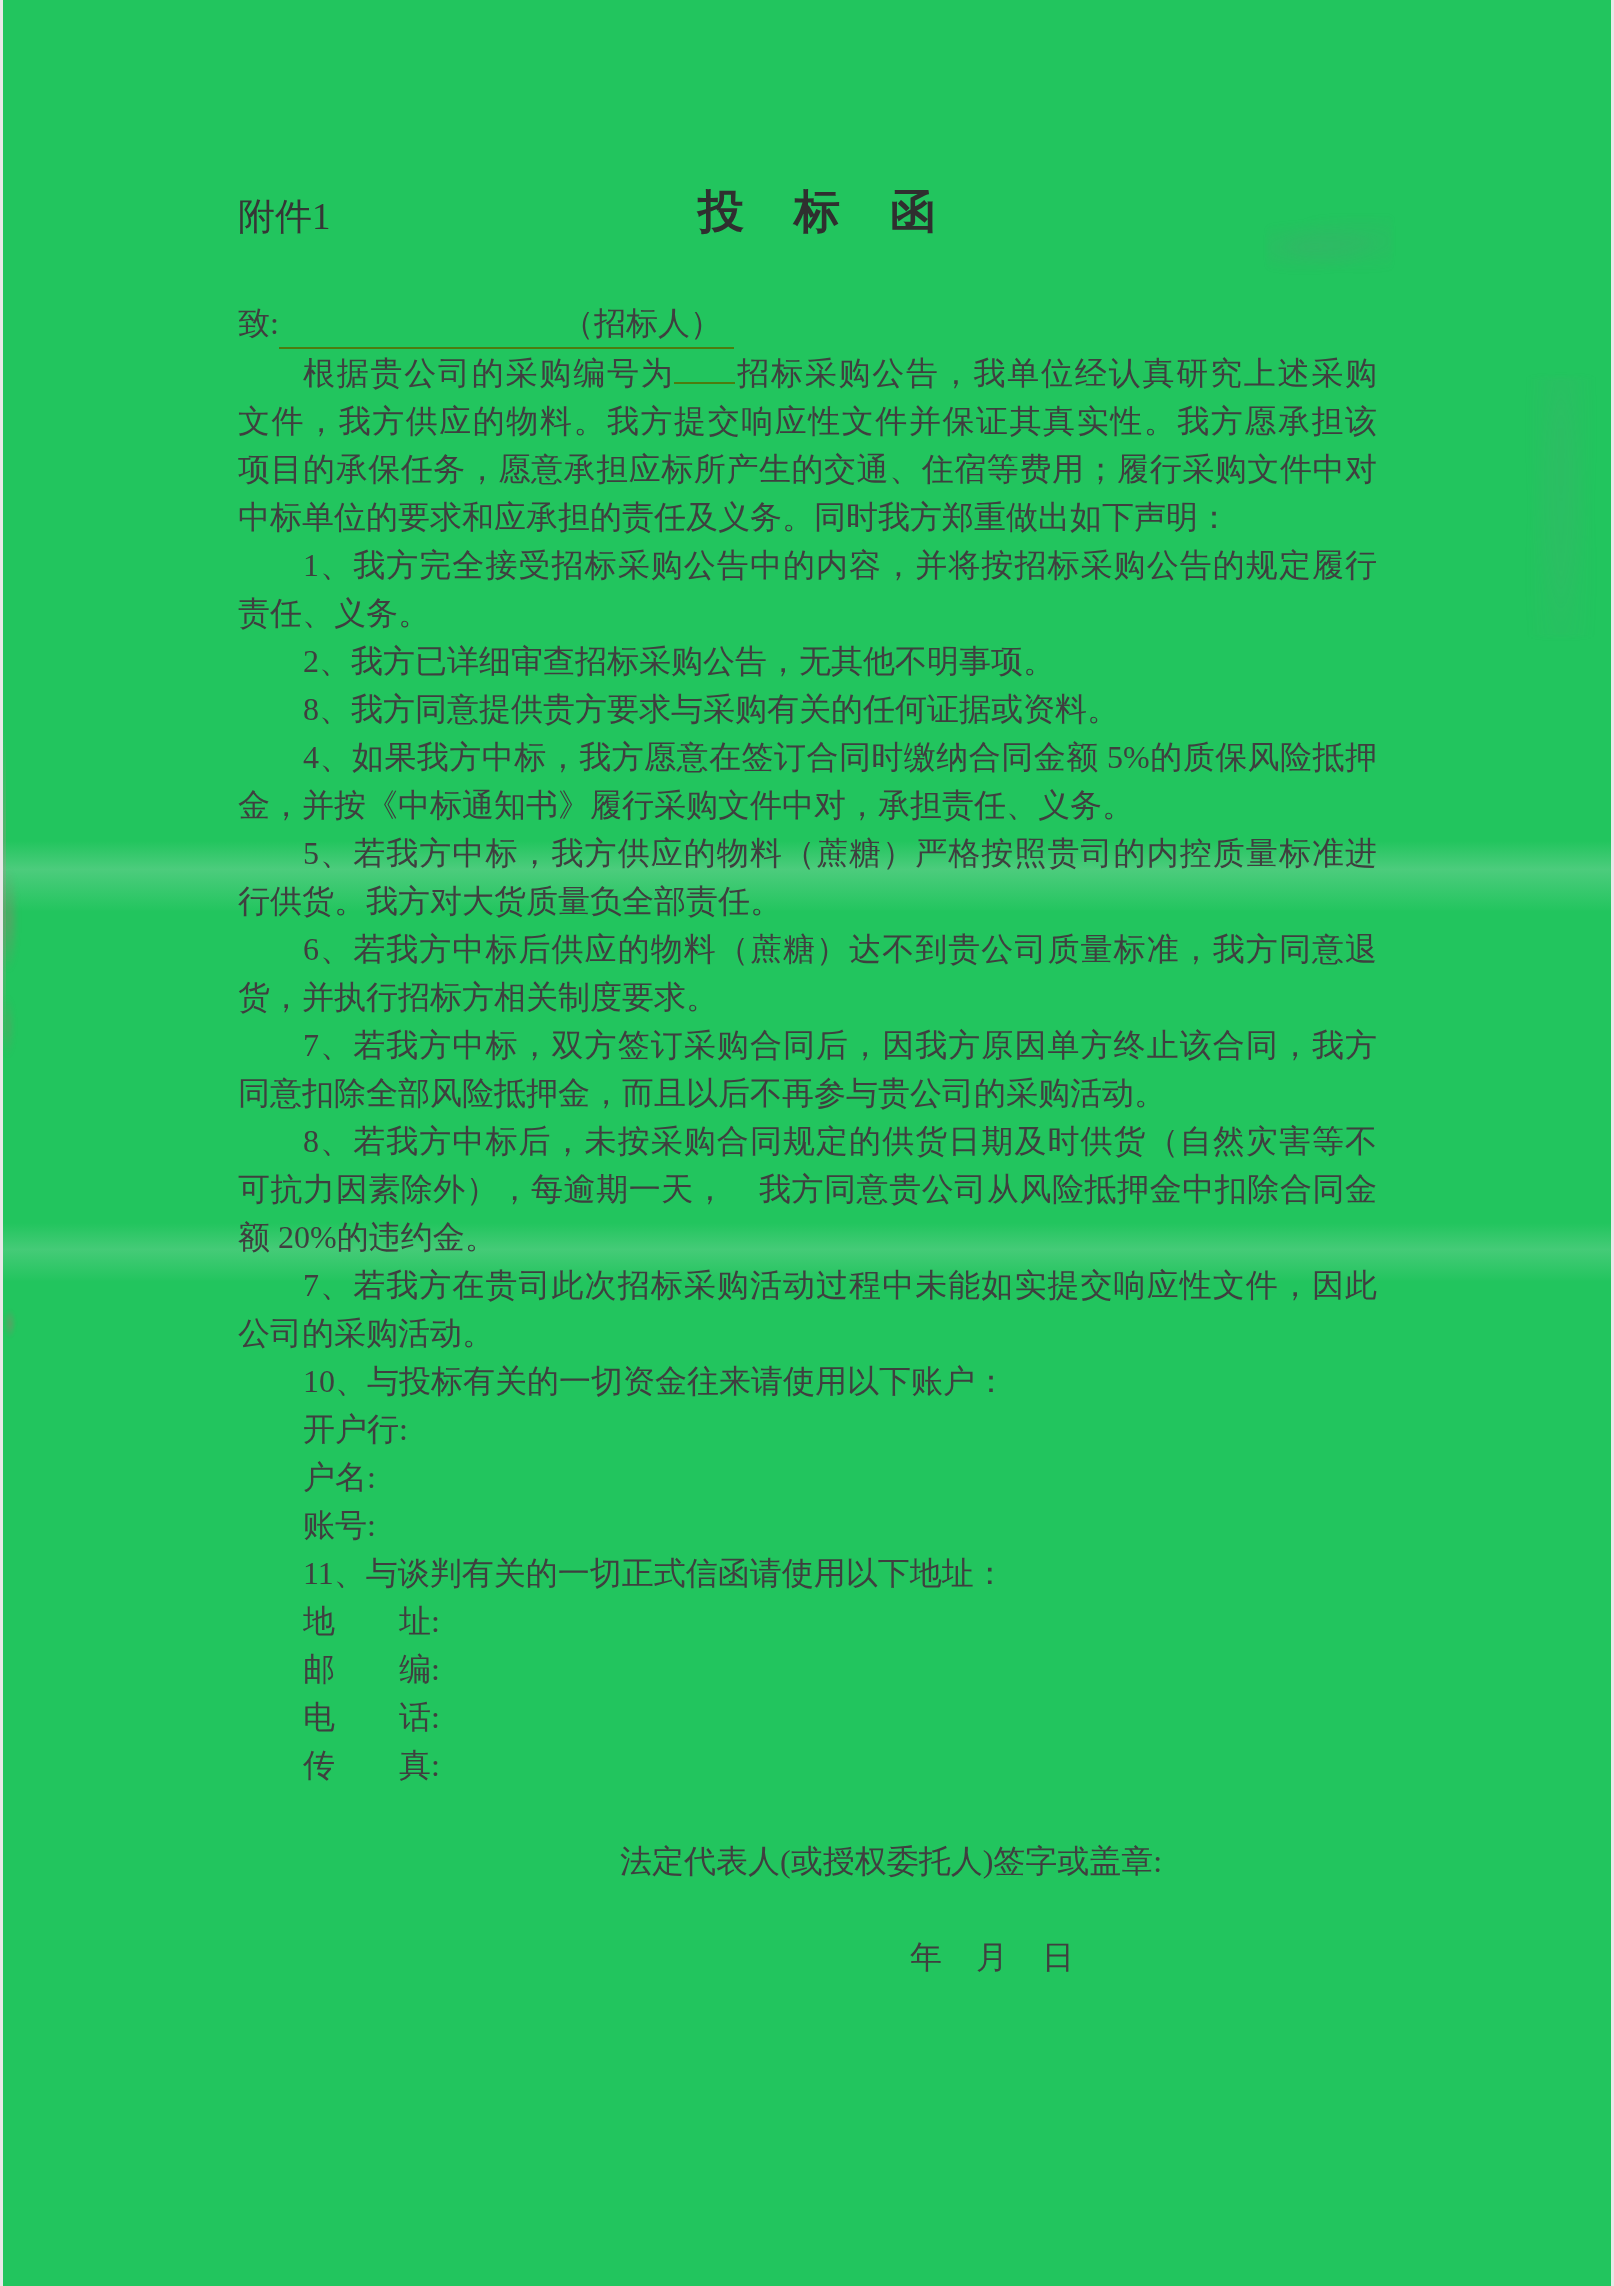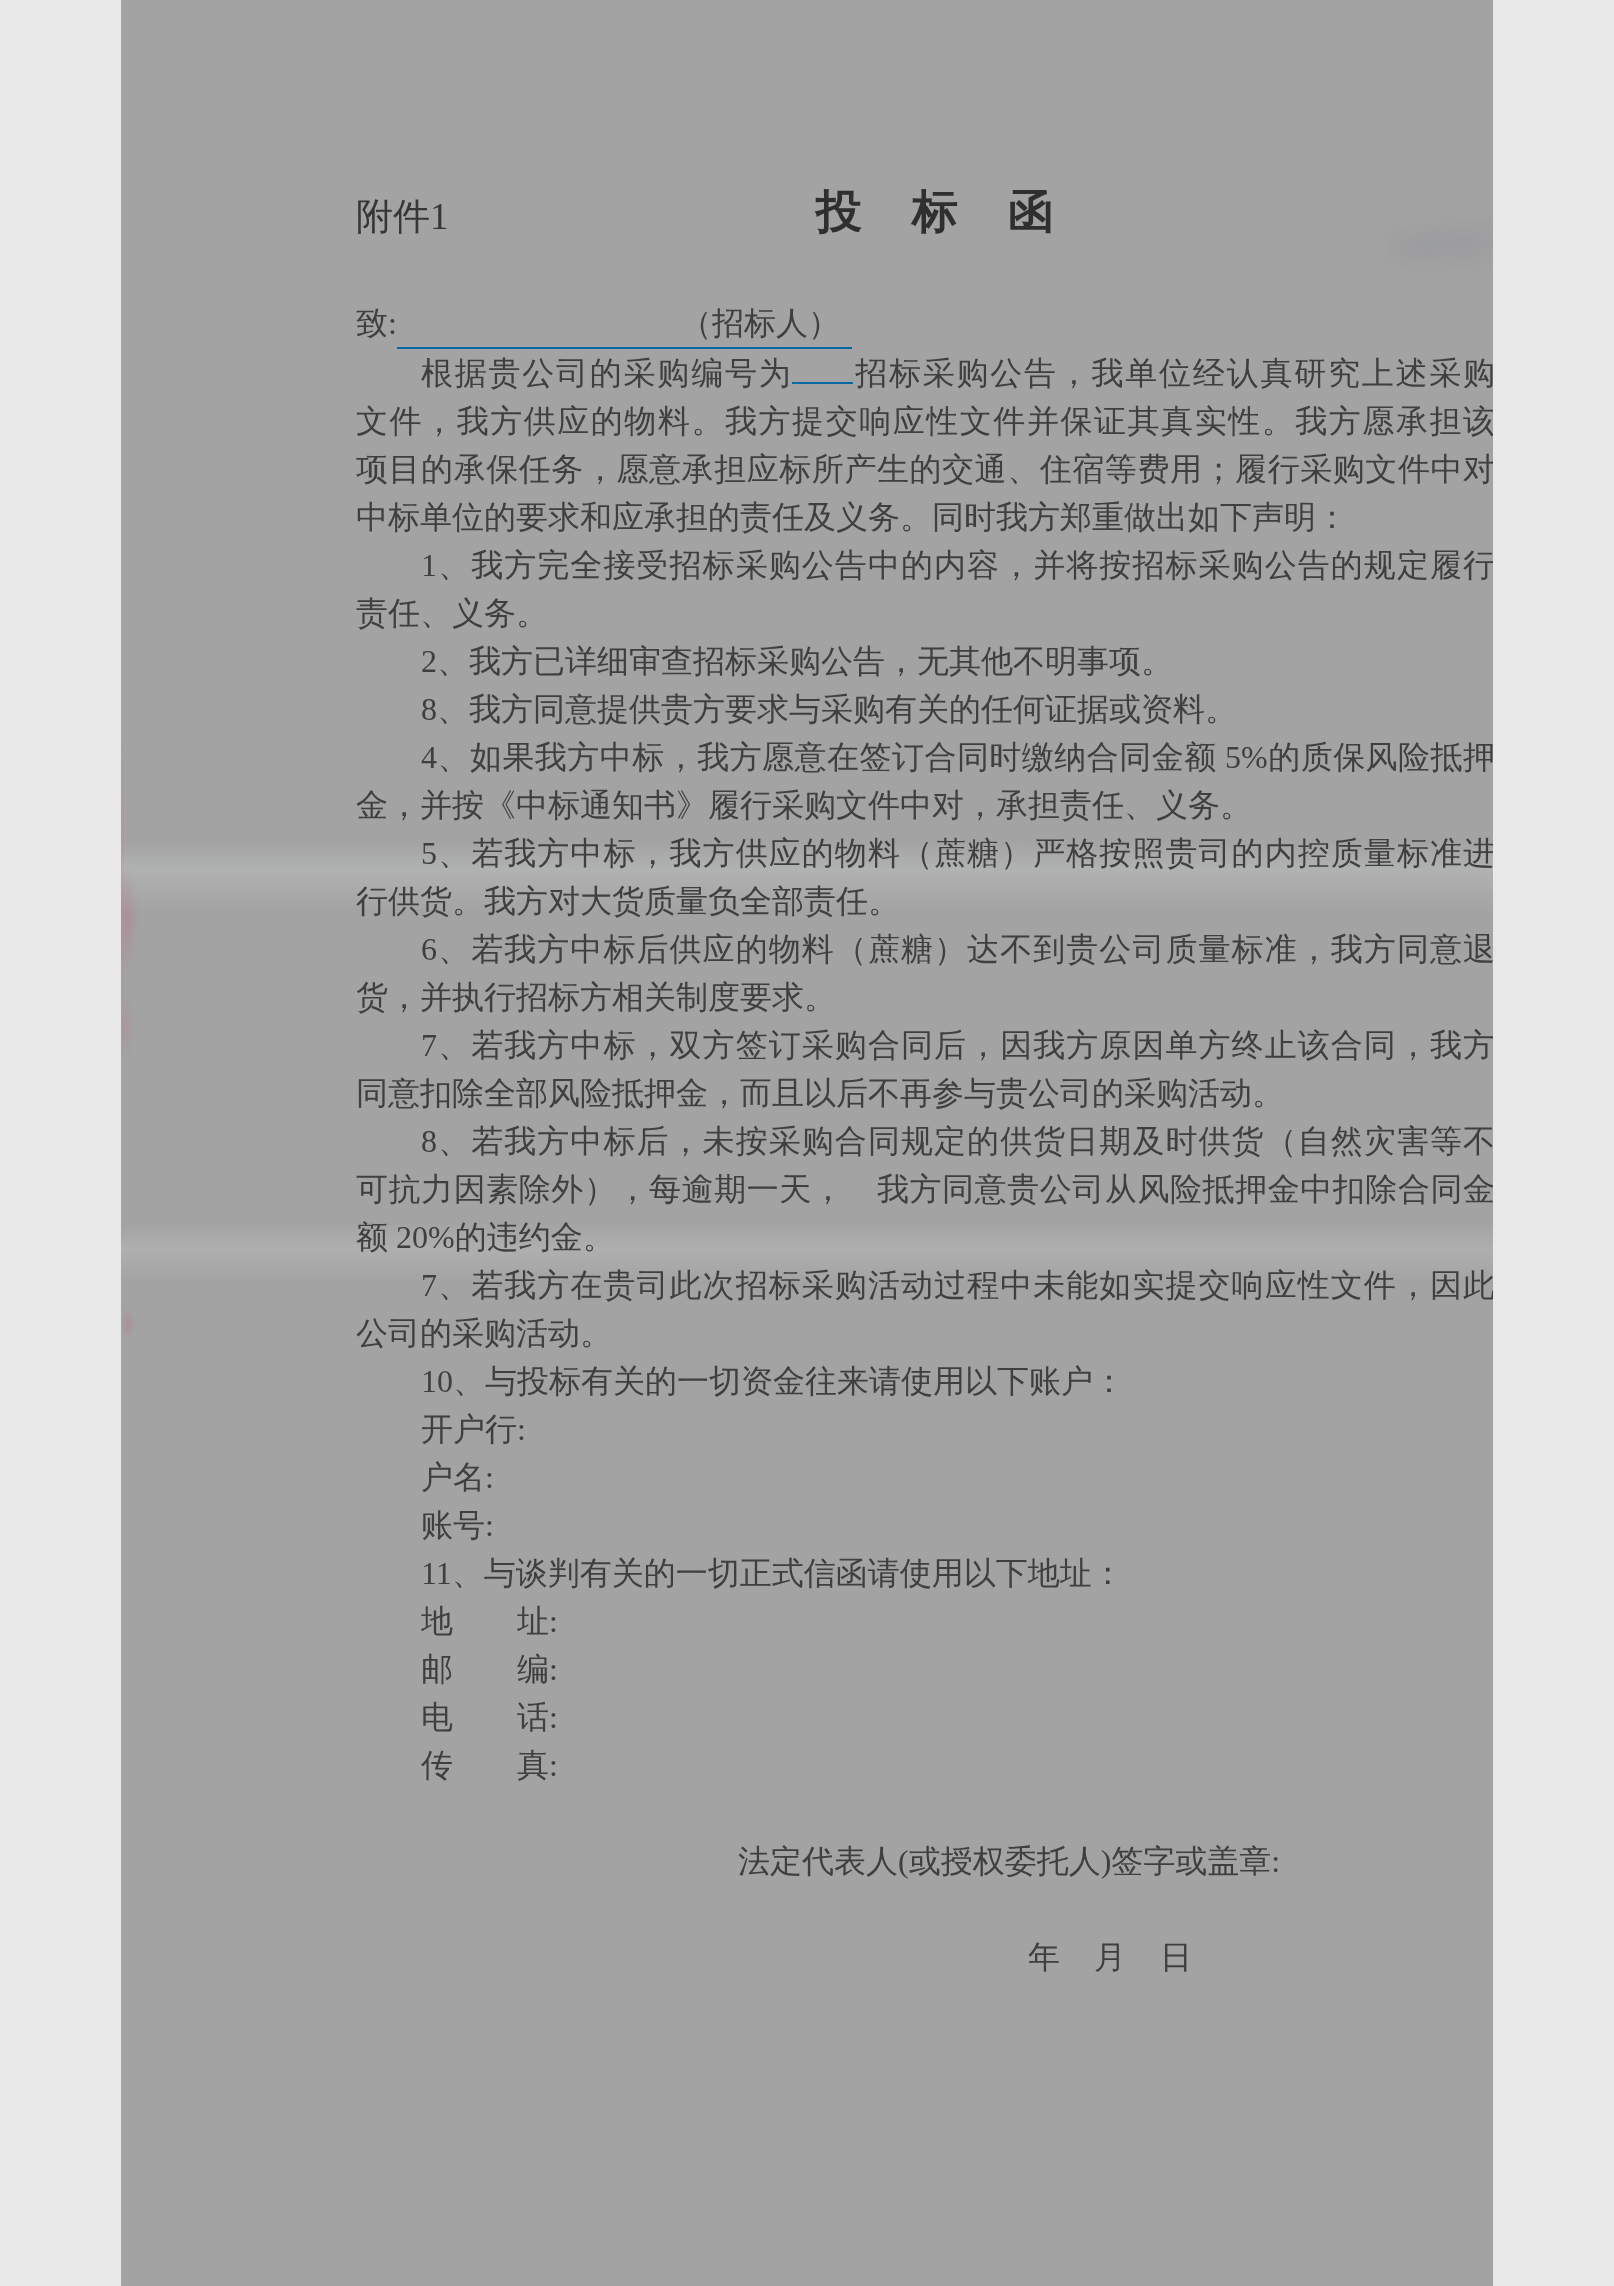--- a/index.html
+++ b/index.html
@@ -2,24 +2,24 @@
 <html><head>
 <meta charset="utf-8">
 <style>
   html, body {
     margin: 0;
     padding: 0;
     background: #e8e8e8;
   }
   .page {
     position: relative;
-    width: 1372px;
+    width: 1608px;
     height: 2287px;
     margin: 0 auto;
-    background: #a3a3a3;
+    background: #22c55e;
     overflow: hidden;
     font-family: "Liberation Serif", "DejaVu Serif", serif;
     color: #3f3f3f;
   }
   
   .attach-label {
     position: absolute;
     left: 235px;
     top: 194px;
     font-size: 37px;
@@ -56,21 +56,21 @@
     white-space: nowrap;
   }
   .ind { text-indent: 65px; }
   .full {
     white-space: normal;
     text-align: justify;
     text-align-last: justify;
   }
   .blank {
     display: inline-block;
-    border-bottom: 2px solid #0369a1;
+    border-bottom: 2px solid #4d7c0f;
     box-sizing: border-box;
   }
   .blank.long {
     width: 455px;
     text-align: right;
     padding-right: 11.8px;
   }
   .blank.short {
     width: 61px;
     height: 1em;

